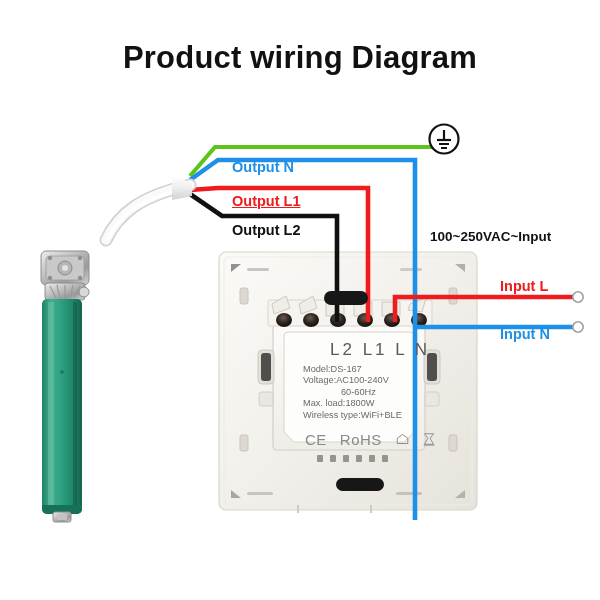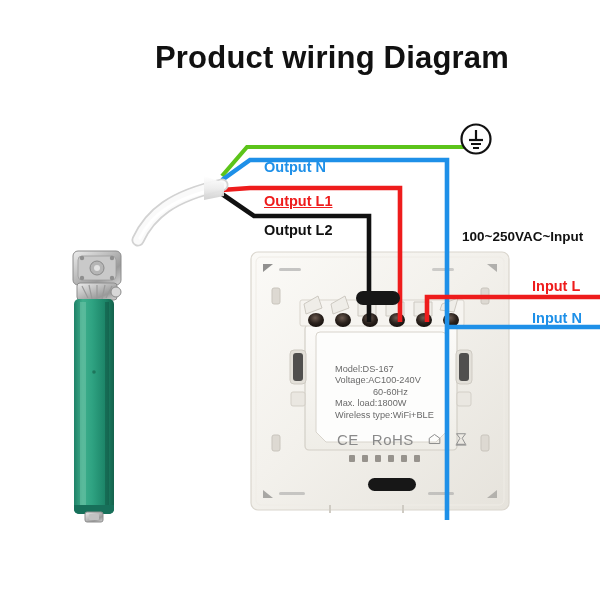--- a/index.html
+++ b/index.html
@@ -1,36 +1,36 @@
 <!DOCTYPE html>
 <html><head>
 <meta charset="utf-8">
 <style>
   html,body{margin:0;padding:0;background:#ffffff;}
   body{width:600px;height:600px;overflow:hidden;
        font-family:"Liberation Sans","DejaVu Sans",sans-serif;}
-  #stage{position:relative;width:492px;height:600px;background:#ffffff;margin-left:32px;}
+  #stage{position:relative;width:492px;height:600px;background:#ffffff;}
 
   
   .title{
     position:absolute;left:0;top:40px;width:600px;
     text-align:center;font-size:31px;font-weight:bold;color:#111;
     letter-spacing:.2px;
   }
 
   
   .layer{position:absolute;left:0;top:0;width:600px;height:600px;}
 
   
   .wlabel{position:absolute;font-size:14.5px;font-weight:bold;white-space:nowrap;}
   .lbl-outN {left:232px;top:159px;color:#1E90E8;}
   .lbl-outL1{left:232px;top:193px;color:#EE1C1C;text-decoration:underline;}
   .lbl-outL2{left:232px;top:222px;color:#111111;}
   .lbl-inL  {left:500px;top:278px;color:#EE1C1C;}
-  .lbl-inN  {left:500px;top:310px;color:#1E90E8;}
+  .lbl-inN  {left:500px;top:326px;color:#1E90E8;}
   .lbl-supply{left:430px;top:229px;color:#111;font-size:13.5px;font-weight:bold;}
 
   
   .term-row{
     position:absolute;left:330px;top:340px;width:120px;
     font-size:17px;color:#5a5a5a;letter-spacing:3px;font-weight:400;
     font-family:"Liberation Sans",sans-serif;
   }
   .spec{
     position:absolute;left:303px;top:364px;width:140px;
@@ -207,20 +207,21 @@
     <rect x="57" y="514" width="10" height="6" rx="1" fill="#C2C2C2"></rect>
   </svg>
 
   <div class="wlabel lbl-outN">Output  N</div>
   <div class="wlabel lbl-outL1">Output  L1</div>
   <div class="wlabel lbl-outL2">Output  L2</div>
   <div class="wlabel lbl-inL">Input L</div>
   <div class="wlabel lbl-inN">Input N</div>
   <div class="lbl-supply wlabel">100~250VAC~Input</div>
 
+  <div class="term-row">L2 L1 L  N</div>
 
   <div class="spec">
     <div>Model:DS-167</div>
     <div>Voltage:AC100-240V</div>
     <div class="indent">60-60Hz</div>
     <div>Max. load:1800W</div>
     <div>Wireless type:WiFi+BLE</div>
   </div>
 
   <div class="certs">

